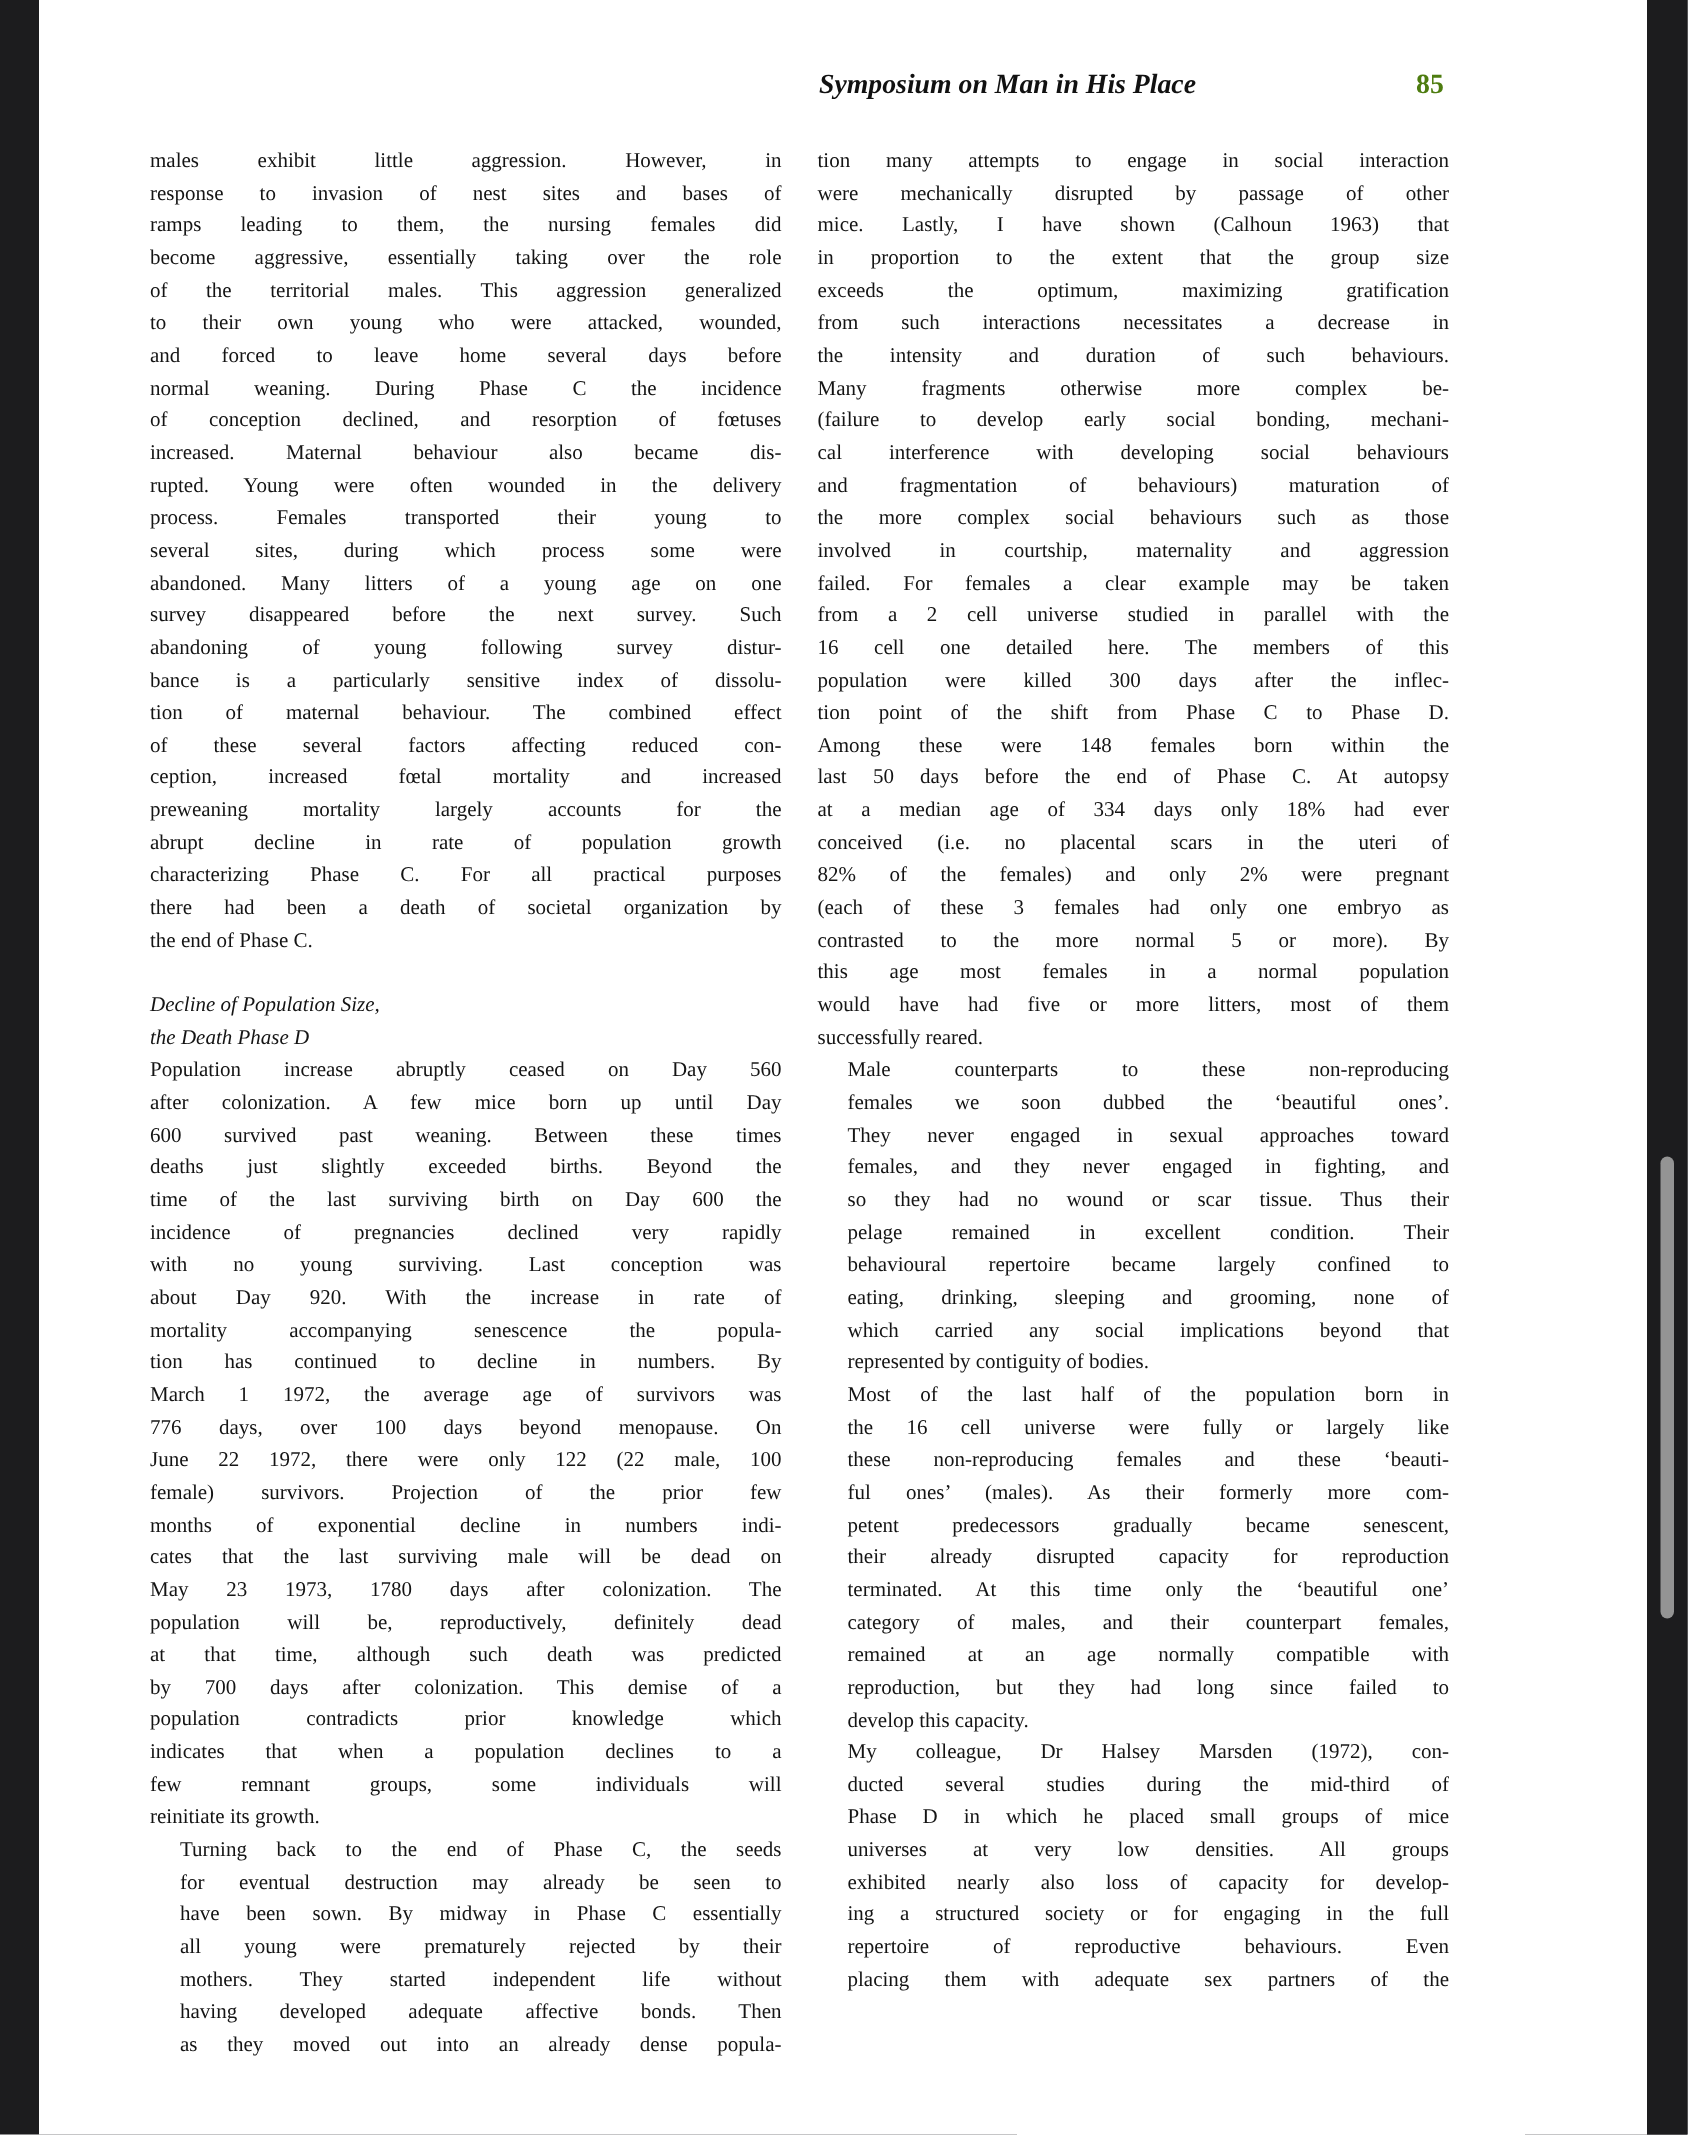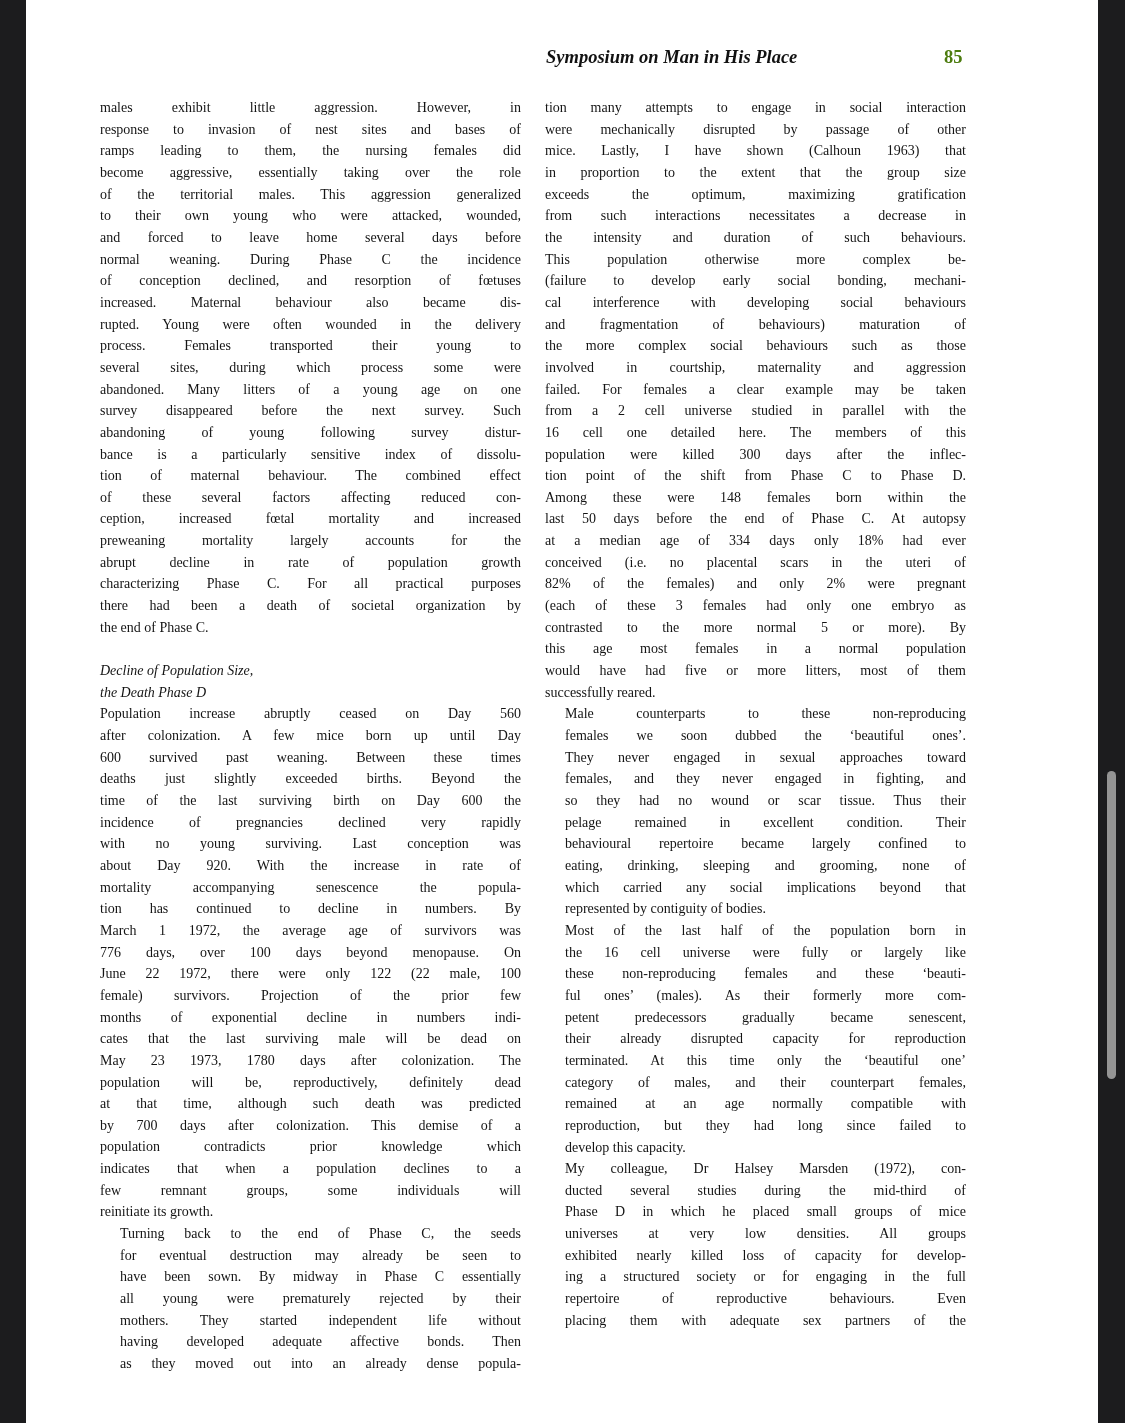--- a/index.html
+++ b/index.html
@@ -125,21 +125,21 @@
 
   <div class="col col-right">
     <p>
         <span class="line">tion many attempts to engage in social interaction</span>
         <span class="line">were mechanically disrupted by passage of other</span>
         <span class="line">mice. Lastly, I have shown (Calhoun 1963) that</span>
         <span class="line">in proportion to the extent that the group size</span>
         <span class="line">exceeds the optimum, maximizing gratification</span>
         <span class="line">from such interactions necessitates a decrease in</span>
         <span class="line">the intensity and duration of such behaviours.</span>
-        <span class="line">This population otherwise more complex be-</span>
+        <span class="line">Many fragments otherwise more complex be-</span>
         <span class="line">(failure to develop early social bonding, mechani-</span>
         <span class="line">cal interference with developing social behaviours</span>
         <span class="line">and fragmentation of behaviours) maturation of</span>
         <span class="line">the more complex social behaviours such as those</span>
         <span class="line">involved in courtship, maternality and aggression</span>
         <span class="line">failed. For females a clear example may be taken</span>
         <span class="line">from a 2 cell universe studied in parallel with the</span>
         <span class="line">16 cell one detailed here. The members of this</span>
         <span class="line">population were killed 300 days after the inflec-</span>
         <span class="line">tion point of the shift from Phase C to Phase D.</span>
@@ -177,21 +177,21 @@
         <span class="line">category of males, and their counterpart females,</span>
         <span class="line">remained at an age normally compatible with</span>
         <span class="line">reproduction, but they had long since failed to</span>
         <span class="line last">develop this capacity.</span>
       </p>
     <p class="indent">
         <span class="line">My colleague, Dr Halsey Marsden (1972), con-</span>
         <span class="line">ducted several studies during the mid-third of</span>
         <span class="line">Phase D in which he placed small groups of mice</span>
         <span class="line">universes at very low densities. All groups</span>
-        <span class="line">exhibited nearly killed loss of capacity for develop-</span>
+        <span class="line">exhibited nearly also loss of capacity for develop-</span>
         <span class="line">ing a structured society or for engaging in the full</span>
         <span class="line">repertoire of reproductive behaviours. Even</span>
         <span class="line">placing them with adequate sex partners of the</span>
       </p>
   </div>
 </div>
 
 <div class="scrollbar-track">
   <div class="scrollbar-thumb"></div>
 </div>

